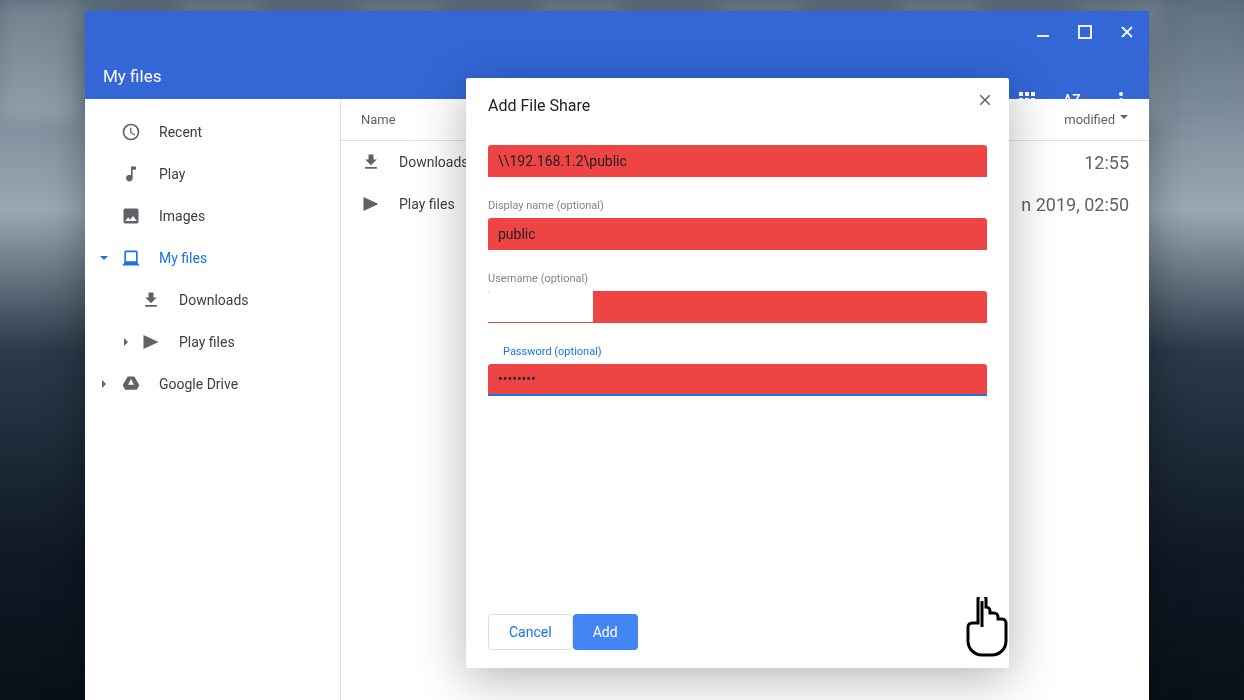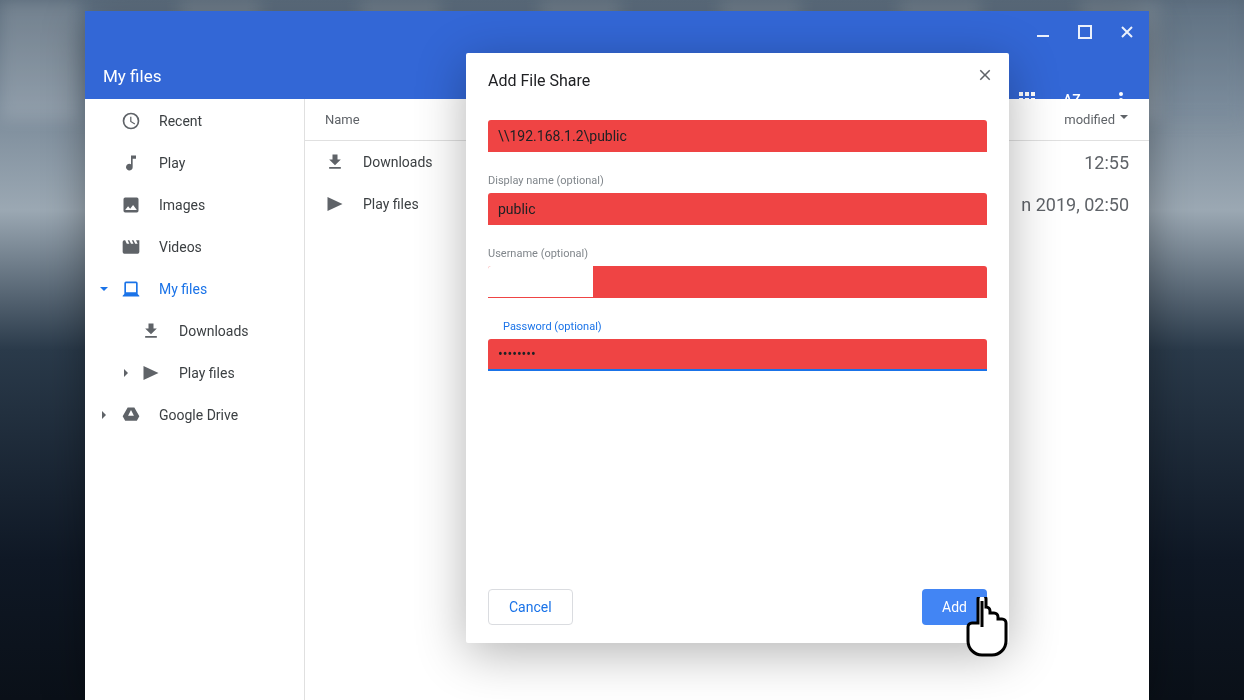--- a/index.html
+++ b/index.html
@@ -15,52 +15,52 @@
   .titlebar-btn svg { fill: rgba(255,255,255,0.9); }
   
   .headerbar { height: 46px; background: #3367d6; display: flex; align-items: center; padding: 0 18px; color: #fff; }
   .headerbar .title { font-size: 17px; font-weight: 400; flex: 1; }
   .header-actions { display: flex; align-items: center; gap: 26px; }
   .header-actions .icon { display: flex; align-items: center; justify-content: center; cursor: pointer; margin-top: 47px; }
   .header-actions svg { fill: #fff; }
   
   .body { flex: 1; display: flex; background: #fff; }
   
-  .sidebar { width: 220px; border-right: 1px solid #e0e0e0; padding-top: 1px; text-align: right; }
+  .sidebar { width: 256px; border-right: 1px solid #e0e0e0; padding-top: 12px; text-align: right; }
   .sb-item { display: flex; align-items: center; height: 42px; padding-left: 36px; gap: 18px; font-size: 14px; color: #3c4043; cursor: pointer; position: relative; }
   .sb-item .exp { position: absolute; left: 12px; width: 14px; height: 14px; display: flex; align-items: center; justify-content: center; }
   .sb-item.active { color: #1a73e8; }
   .sb-item.child { padding-left: 56px; }
   .sb-item.child .exp { left: 34px; }
   .sb-item svg.ic { width: 20px; height: 20px; fill: #5f6368; flex-shrink: 0; }
   .sb-item.active svg.ic { fill: #1a73e8; }
   .sb-item.active .exp svg { fill: #1a73e8; }
   
   .main { flex: 1; display: flex; flex-direction: column; }
   .col-header { display: flex; align-items: center; height: 42px; padding: 0 20px; border-bottom: 1px solid #e0e0e0; font-size: 13px; color: #5f6368; }
   .col-header .col-name { flex: 1; }
   .col-header .col-mod { display: flex; align-items: flex-start; gap: 4px; margin-left: 34px; }
   .rows { }
   .row { display: flex; align-items: center; height: 42px; padding: 0 20px; font-size: 14px; color: #3c4043; }
   .row .icon { width: 24px; margin-right: 14px; display: flex; }
   .row svg { width: 20px; height: 20px; fill: #5f6368; }
   .row .name { flex: 1; }
   .row .mod { font-size: 18px; color: #5f6368; }
   
-  .dialog { position: absolute; left: 466px; top: 53px; width: 543px; height: 590px; background: #fff; border-radius: 2px; box-shadow: 0 10px 50px rgba(0,0,0,0.3); display: flex; flex-direction: column; padding: 18px 22px; }
+  .dialog { position: absolute; left: 466px; top: 78px; width: 543px; height: 590px; background: #fff; border-radius: 2px; box-shadow: 0 10px 50px rgba(0,0,0,0.3); display: flex; flex-direction: column; padding: 18px 22px; }
   .dialog .close { position: absolute; right: 12px; top: 10px; width: 24px; height: 24px; cursor: pointer; display: flex; align-items: center; justify-content: center; }
   .dialog .close svg { fill: #5f6368; width: 18px; height: 18px; }
   .dialog h2 { font-size: 16px; font-weight: 400; color: #202124; margin-bottom: 30px; }
   .field-label { font-size: 11px; color: #80868b; margin-bottom: 6px; }
   .field-label.focused { color: #1a73e8; padding-left: 15px; }
   .field-input { width: 100%; height: 32px; background: #ef4444; border: none; border-bottom: 1px solid transparent; padding: 0 10px; font-size: 14px; color: #202124; margin-bottom: 22px; outline: none; border-radius: 3px 3px 0 0; }
   .field-input.focused { border-bottom: 2px solid #1a73e8; margin-bottom: 21px; }
   .field-input.username { padding: 0; }
   .field-input.username .inner { display: inline-block; width: 105px; height: 100%; background: #fff; border-radius: 3px 0 0 0; }
-  .dialog-footer { margin-top: auto; display: flex; justify-content: space-between; padding-top: 12px; gap: 48px; }
+  .dialog-footer { margin-top: auto; display: flex; padding-top: 12px; }
   .btn { height: 36px; padding: 0 20px; border-radius: 4px; font-size: 14px; display: flex; align-items: center; cursor: pointer; }
   .btn-cancel { border: 1px solid #dadce0; color: #1a73e8; background: #fff; }
   .btn-add { background: #4285f4; color: #ffffff; border: none; }
   
   .cursor { position: absolute; left: 958px; top: 597px; pointer-events: none; z-index: 100; }
 </style>
 </head>
 <body>
 
 <div class="window">
@@ -123,26 +123,20 @@
         <svg class="ic" viewBox="0 0 24 24">
             <path d="M12 3v10.55A4 4 0 1 0 14 17V7h4V3h-6z"></path>
           </svg>
         <span>Play</span>
       </div>
       <div class="sb-item">
         <svg class="ic" viewBox="0 0 24 24">
             <path d="M21 19V5a2 2 0 0 0-2-2H5a2 2 0 0 0-2 2v14a2 2 0 0 0 2 2h14a2 2 0 0 0 2-2zM8.5 13.5l2.5 3.01L14.5 12l4.5 6H5l3.5-4.5z"></path>
           </svg>
         <span>Images</span>
-      </div>
-      <div class="sb-item">
-        <svg class="ic" viewBox="0 0 24 24">
-            <path d="M18 4l2 4h-3l-2-4h-2l2 4h-3l-2-4H8l2 4H7L5 4H4a2 2 0 0 0-2 2v12a2 2 0 0 0 2 2h16a2 2 0 0 0 2-2V4h-4z"></path>
-          </svg>
-        <span>Videos</span>
       </div>
       <div class="sb-item active">
         <span class="exp">
             <svg width="12" height="12" viewBox="0 0 12 12" fill="#1a73e8">
               <path d="M2 4l4 4 4-4z"></path>
             </svg>
           </span>
         <svg class="ic" viewBox="0 0 24 24">
             <path d="M20 18l2 2v1H2v-1l2-2V5a2 2 0 0 1 2-2h12a2 2 0 0 1 2 2v13zM6 5v11h12V5H6z"></path>
           </svg>

